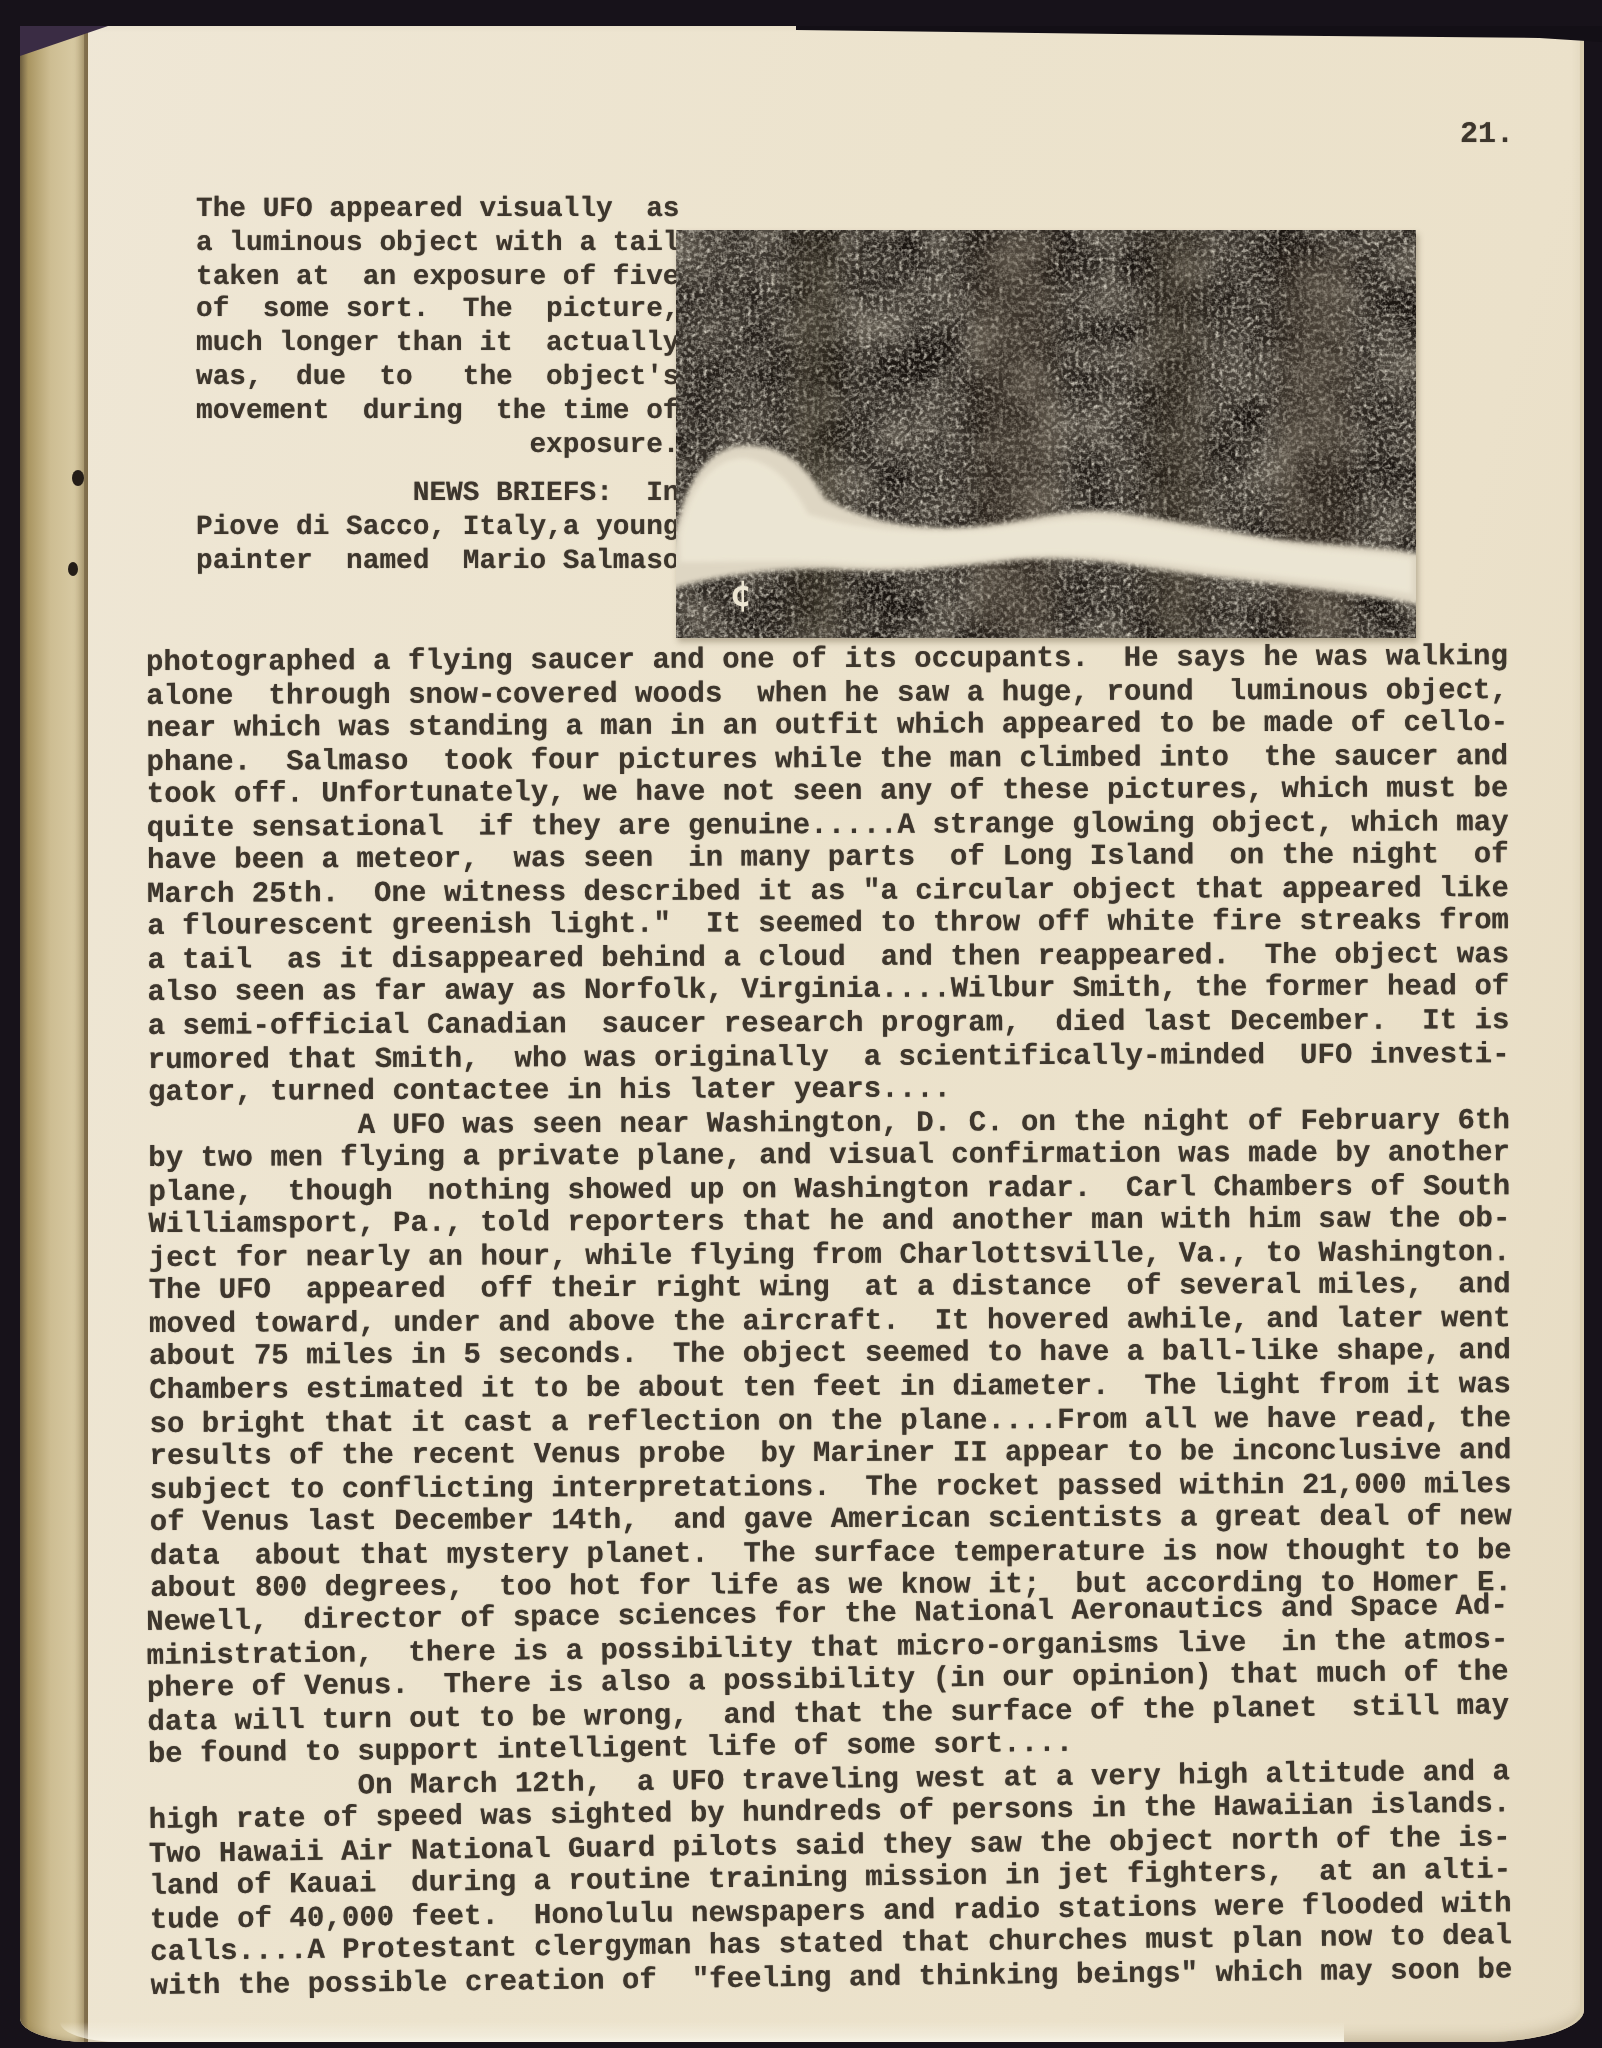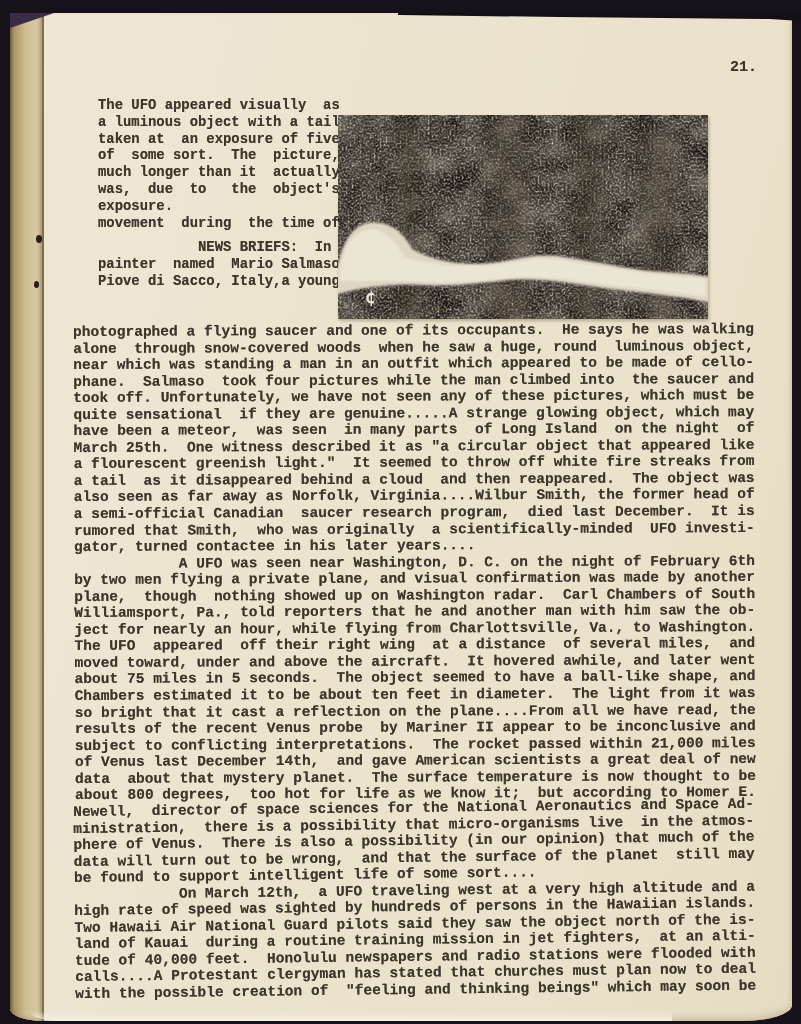--- a/index.html
+++ b/index.html
@@ -41,21 +41,21 @@
   }
   .top-sliver{
     position:absolute;top:0;left:388px;width:404px;height:8px;background:#130f16;
     clip-path:polygon(0 0,100% 0,100% 8px,92% 6px,40% 4px,0 2px);
   }
   
   .tw{color:#3d362d;font-weight:700;text-shadow:0 0 .5px rgba(70,58,45,.65);}
   .tl{white-space:pre;}
   .tl.gap{height:8px;}
   .page-number{position:absolute;left:720px;top:46px;font-size:15px;}
-  .intro-col{position:absolute;left:88px;top:84px;font-size:13.9px;line-height:16.8px;}
+  .intro-col{position:absolute;left:88px;top:84px;font-size:13.9px;line-height:16.8px;text-align:right;}
   .body-upper{position:absolute;left:63px;top:311px;font-size:14.55px;line-height:16.55px;
     transform:rotate(-0.25deg);transform-origin:left top;}
   .body-lower{position:absolute;left:63px;top:791px;font-size:14.55px;line-height:16.55px;
     transform:rotate(-0.7deg);transform-origin:left top;}
   
   .photo-wrap{position:absolute;left:328px;top:102px;width:370px;height:204px;
     box-shadow:1px 2px 3px rgba(80,65,40,.35);}
   .photo-wrap svg{display:block;}
 </style>
 </head>
@@ -73,26 +73,26 @@
 
     <div class="page-number tw">21.</div>
 
     <div class="intro-col tw">
         <div class="tl">The UFO appeared visually  as</div>
         <div class="tl">a luminous object with a tail</div>
         <div class="tl">taken at  an exposure of five</div>
         <div class="tl">of  some sort.  The  picture,</div>
         <div class="tl">much longer than it  actually</div>
         <div class="tl">was,  due  to   the  object's</div>
+        <div class="tl">movement  during  the time of</div>
         <div class="tl">exposure.</div>
-        <div class="tl">movement  during  the time of</div>
         <div class="tl gap">&nbsp;</div>
         <div class="tl">            NEWS BRIEFS:  In</div>
+        <div class="tl">Piove di Sacco, Italy,a young</div>
         <div class="tl">painter  named  Mario Salmaso</div>
-        <div class="tl">Piove di Sacco, Italy,a young</div>
       </div>
 
     <div class="photo-wrap">
       <svg width="370" height="204" viewBox="0 0 370 204">
         <defs>
           <filter id="grain" x="0" y="0" width="100%" height="100%">
             <feTurbulence type="fractalNoise" baseFrequency="0.5" numOctaves="4" seed="11"></feTurbulence>
             <feColorMatrix type="matrix" values="0 0 0 0 0.78  0 0 0 0 0.74  0 0 0 0 0.64  1.1 1.1 1.1 0 -1.45"></feColorMatrix>
           </filter>
           <filter id="mottle" x="0" y="0" width="100%" height="100%">

